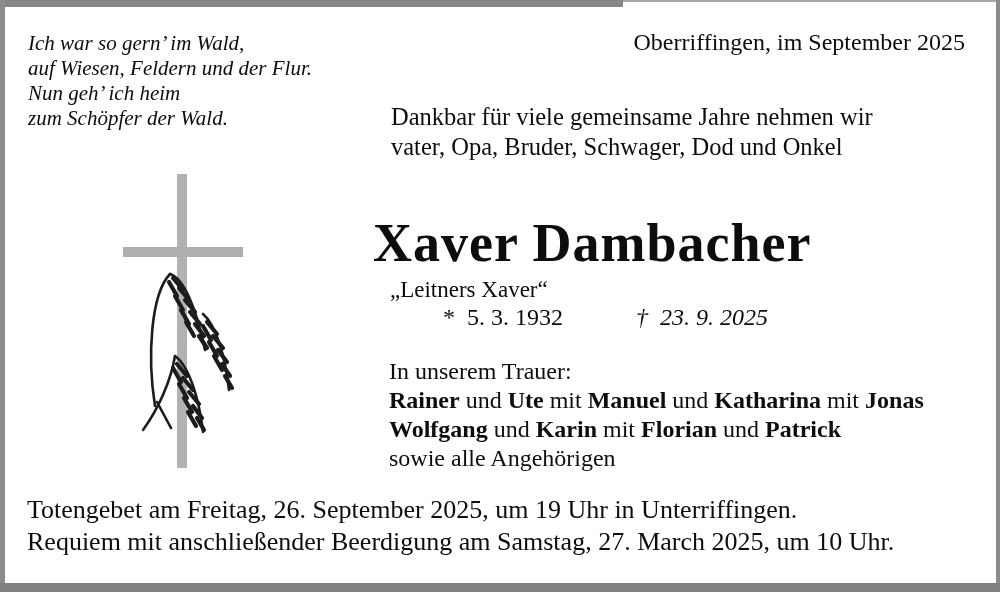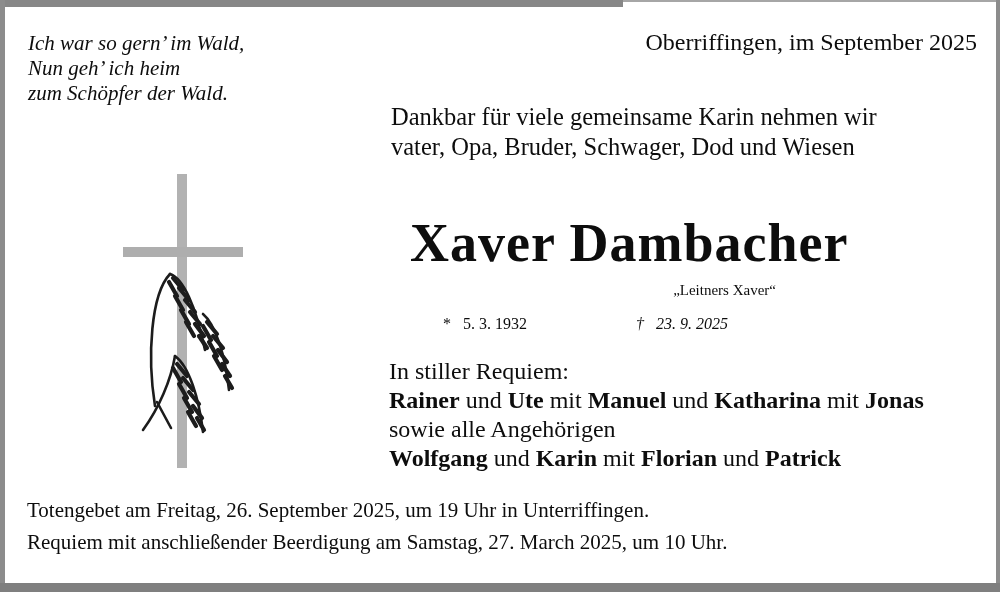--- a/index.html
+++ b/index.html
@@ -27,112 +27,113 @@
     position: absolute;
     left: 28px;
     top: 31px;
     font-style: italic;
     font-size: 21px;
     line-height: 25px;
     white-space: nowrap;
   }
   .dateline {
     position: absolute;
-    right: 23px;
+    right: 35px;
     top: 28px;
     font-size: 24px;
     line-height: 28px;
     white-space: nowrap;
   }
   .intro {
     position: absolute;
     left: 391px;
     top: 102px;
     font-size: 24.5px;
     line-height: 30px;
     white-space: nowrap;
   }
   .graphic {
     position: absolute;
     left: 113px;
     top: 166px;
   }
   .deceased-name {
     position: absolute;
-    left: 410px;
+    left: 373px;
     top: 216px;
     margin: 0;
     font-size: 54px;
     line-height: 54px;
     font-weight: bold;
     letter-spacing: 1px;
     white-space: nowrap;
   }
   .nickname {
     position: absolute;
     left: 390px;
     top: 277px;
     width: 386px;
-    text-align: right;
-    font-size: 15px;
+    text-align: left;
+    font-size: 23px;
     line-height: 26px;
     white-space: nowrap;
   }
   .dates {
     position: absolute;
     left: 0;
-    top: 310px;
+    top: 303px;
     width: 1000px;
     height: 28px;
-    font-size: 16px;
+    font-size: 24px;
     line-height: 28px;
   }
   .birth-group { position: absolute; left: 443px; white-space: nowrap; }
   .death-group { position: absolute; left: 636px; white-space: nowrap; font-style: italic; }
   .date-symbol { display: inline-block; margin-right: 12px; }
   .mourning {
     position: absolute;
     left: 389px;
     top: 357px;
     font-size: 24px;
     line-height: 29px;
     white-space: nowrap;
   }
   .mourning b, .mourning .seg-b { font-weight: bold; text-align: right; }
   .announcements {
     position: absolute;
     left: 27px;
     top: 494px;
-    font-size: 21px;
+    font-size: 26px;
     line-height: 32px;
     white-space: nowrap;
   }
 </style>
 </head>
 <body>
 
 <div class="notice">
 
   <div class="frame-top-left"></div>
   <div class="frame-top-right"></div>
   <div class="frame-left"></div>
   <div class="frame-right"></div>
   <div class="frame-bottom"></div>
 
   <div class="poem">
       <div>Ich war so gern’ im Wald,</div>
+      <div>auf Wiesen, Feldern und der Flur.</div>
       <div>Nun geh’ ich heim</div>
       <div>zum Schöpfer der Wald.</div>
     </div>
 
   <div class="dateline">Oberriffingen, im September 2025</div>
 
   <div class="intro">
-      <div>Dankbar für viele gemeinsame Karin nehmen wir</div>
-      <div>vater, Opa, Bruder, Schwager, Dod und Wiesen</div>
+      <div>Dankbar für viele gemeinsame Jahre nehmen wir</div>
+      <div>vater, Opa, Bruder, Schwager, Dod und Onkel</div>
     </div>
 
   <svg class="graphic" width="142" height="304" viewBox="0 0 142 304" xmlns="http://www.w3.org/2000/svg">
 
     <rect x="64" y="8" width="10" height="294" fill="#b2b2b2"></rect>
     <rect x="10" y="81" width="120" height="10" fill="#aeaeae"></rect>
 
     <g stroke="#1c1c1c" stroke-width="2.6" fill="none" stroke-linecap="round">
       <path d="M 42 240 C 34 190, 38 128, 57 108"></path>
       <path d="M 57 108 C 70 112, 83 140, 92 184"></path>
@@ -183,24 +184,24 @@
   <div class="dates">
     <span class="birth-group">
       <span class="date-symbol">*</span><span>5. 3. 1932</span>
     </span>
     <span class="death-group">
       <span class="date-symbol">†</span><span>23. 9. 2025</span>
     </span>
   </div>
 
   <div class="mourning">
-    <div>In stiller Requiem:</div>
+    <div>In unserem Trauer:</div>
     <div><span class="seg-b">Rainer</span><span> und </span><span class="seg-b">Ute</span><span> mit </span><span class="seg-b">Manuel</span><span> und </span><span class="seg-b">Katharina</span><span> mit </span><span class="seg-b">Jonas</span></div>
+    <div><span class="seg-b">Wolfgang</span><span> und </span><span class="seg-b">Karin</span><span> mit </span><span class="seg-b">Florian</span><span> und </span><span class="seg-b">Patrick</span></div>
     <div>sowie alle Angehörigen</div>
-    <div><span class="seg-b">Wolfgang</span><span> und </span><span class="seg-b">Karin</span><span> mit </span><span class="seg-b">Florian</span><span> und </span><span class="seg-b">Patrick</span></div>
   </div>
 
   <div class="announcements">
       <div>Totengebet am Freitag, 26. September 2025, um 19 Uhr in Unterriffingen.</div>
       <div>Requiem mit anschließender Beerdigung am Samstag, 27. March 2025, um 10 Uhr.</div>
     </div>
 
 </div>
 
 </body></html>

